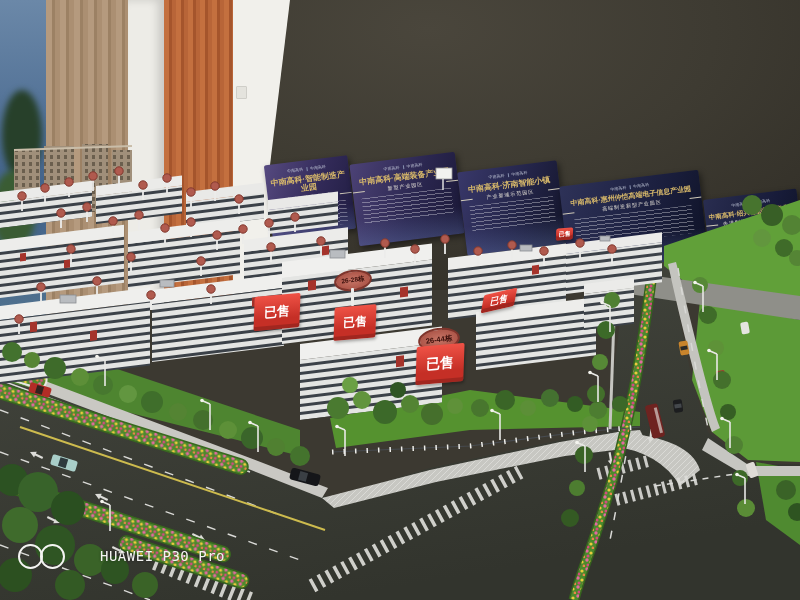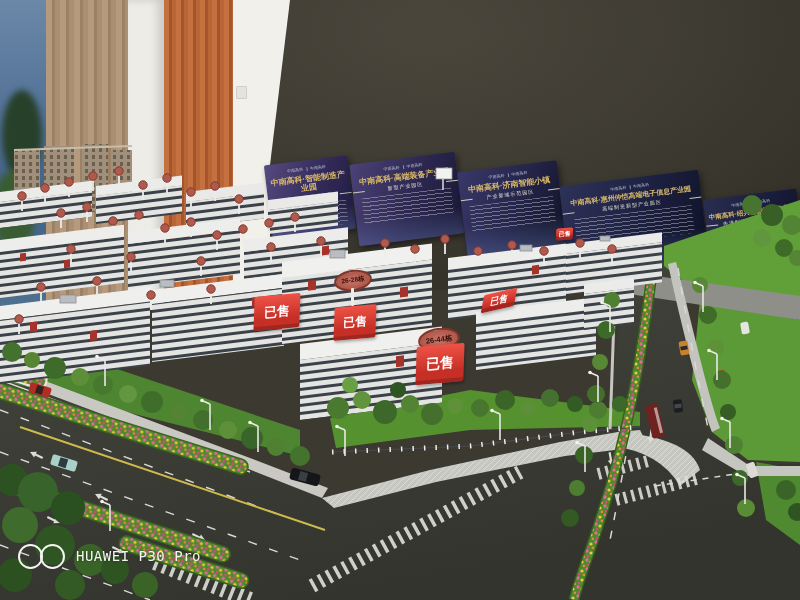--- a/index.html
+++ b/index.html
@@ -77,21 +77,21 @@
     border:2px solid #7e352c;color:#3a0f0b;font-weight:bold;}
   .disc.d1{left:334px;top:270px;width:38px;height:21px;font-size:6.5px;transform:rotate(-8deg);}
   .disc.d2{left:418px;top:328px;width:42px;height:23px;font-size:7.5px;transform:rotate(-8deg);}
 
   
   .watermark{position:absolute;left:18px;top:544px;display:flex;align-items:center;gap:11px;}
   .wm-lens{display:flex;}
   .wm-circle{width:25px;height:25px;border:2.5px solid #f4f4f2;border-radius:50%;}
   .wm-circle+.wm-circle{margin-left:-3px;}
   .wm-text{font-family:"DejaVu Sans Mono",monospace;color:#f4f4f2;font-size:14px;
-    line-height:1.25;letter-spacing:.5px;text-shadow:0 0 3px rgba(0,0,0,.45);white-space:nowrap;}
+    line-height:1.25;letter-spacing:.5px;text-shadow:0 0 3px rgba(0,0,0,.45);white-space:nowrap;margin-left:24px;}
 </style>
 </head>
 <body>
 
 <div class="stage">
 
   <div class="win-glass">
     <div class="plant p1"></div>
     <div class="plant p2"></div>
   </div>

